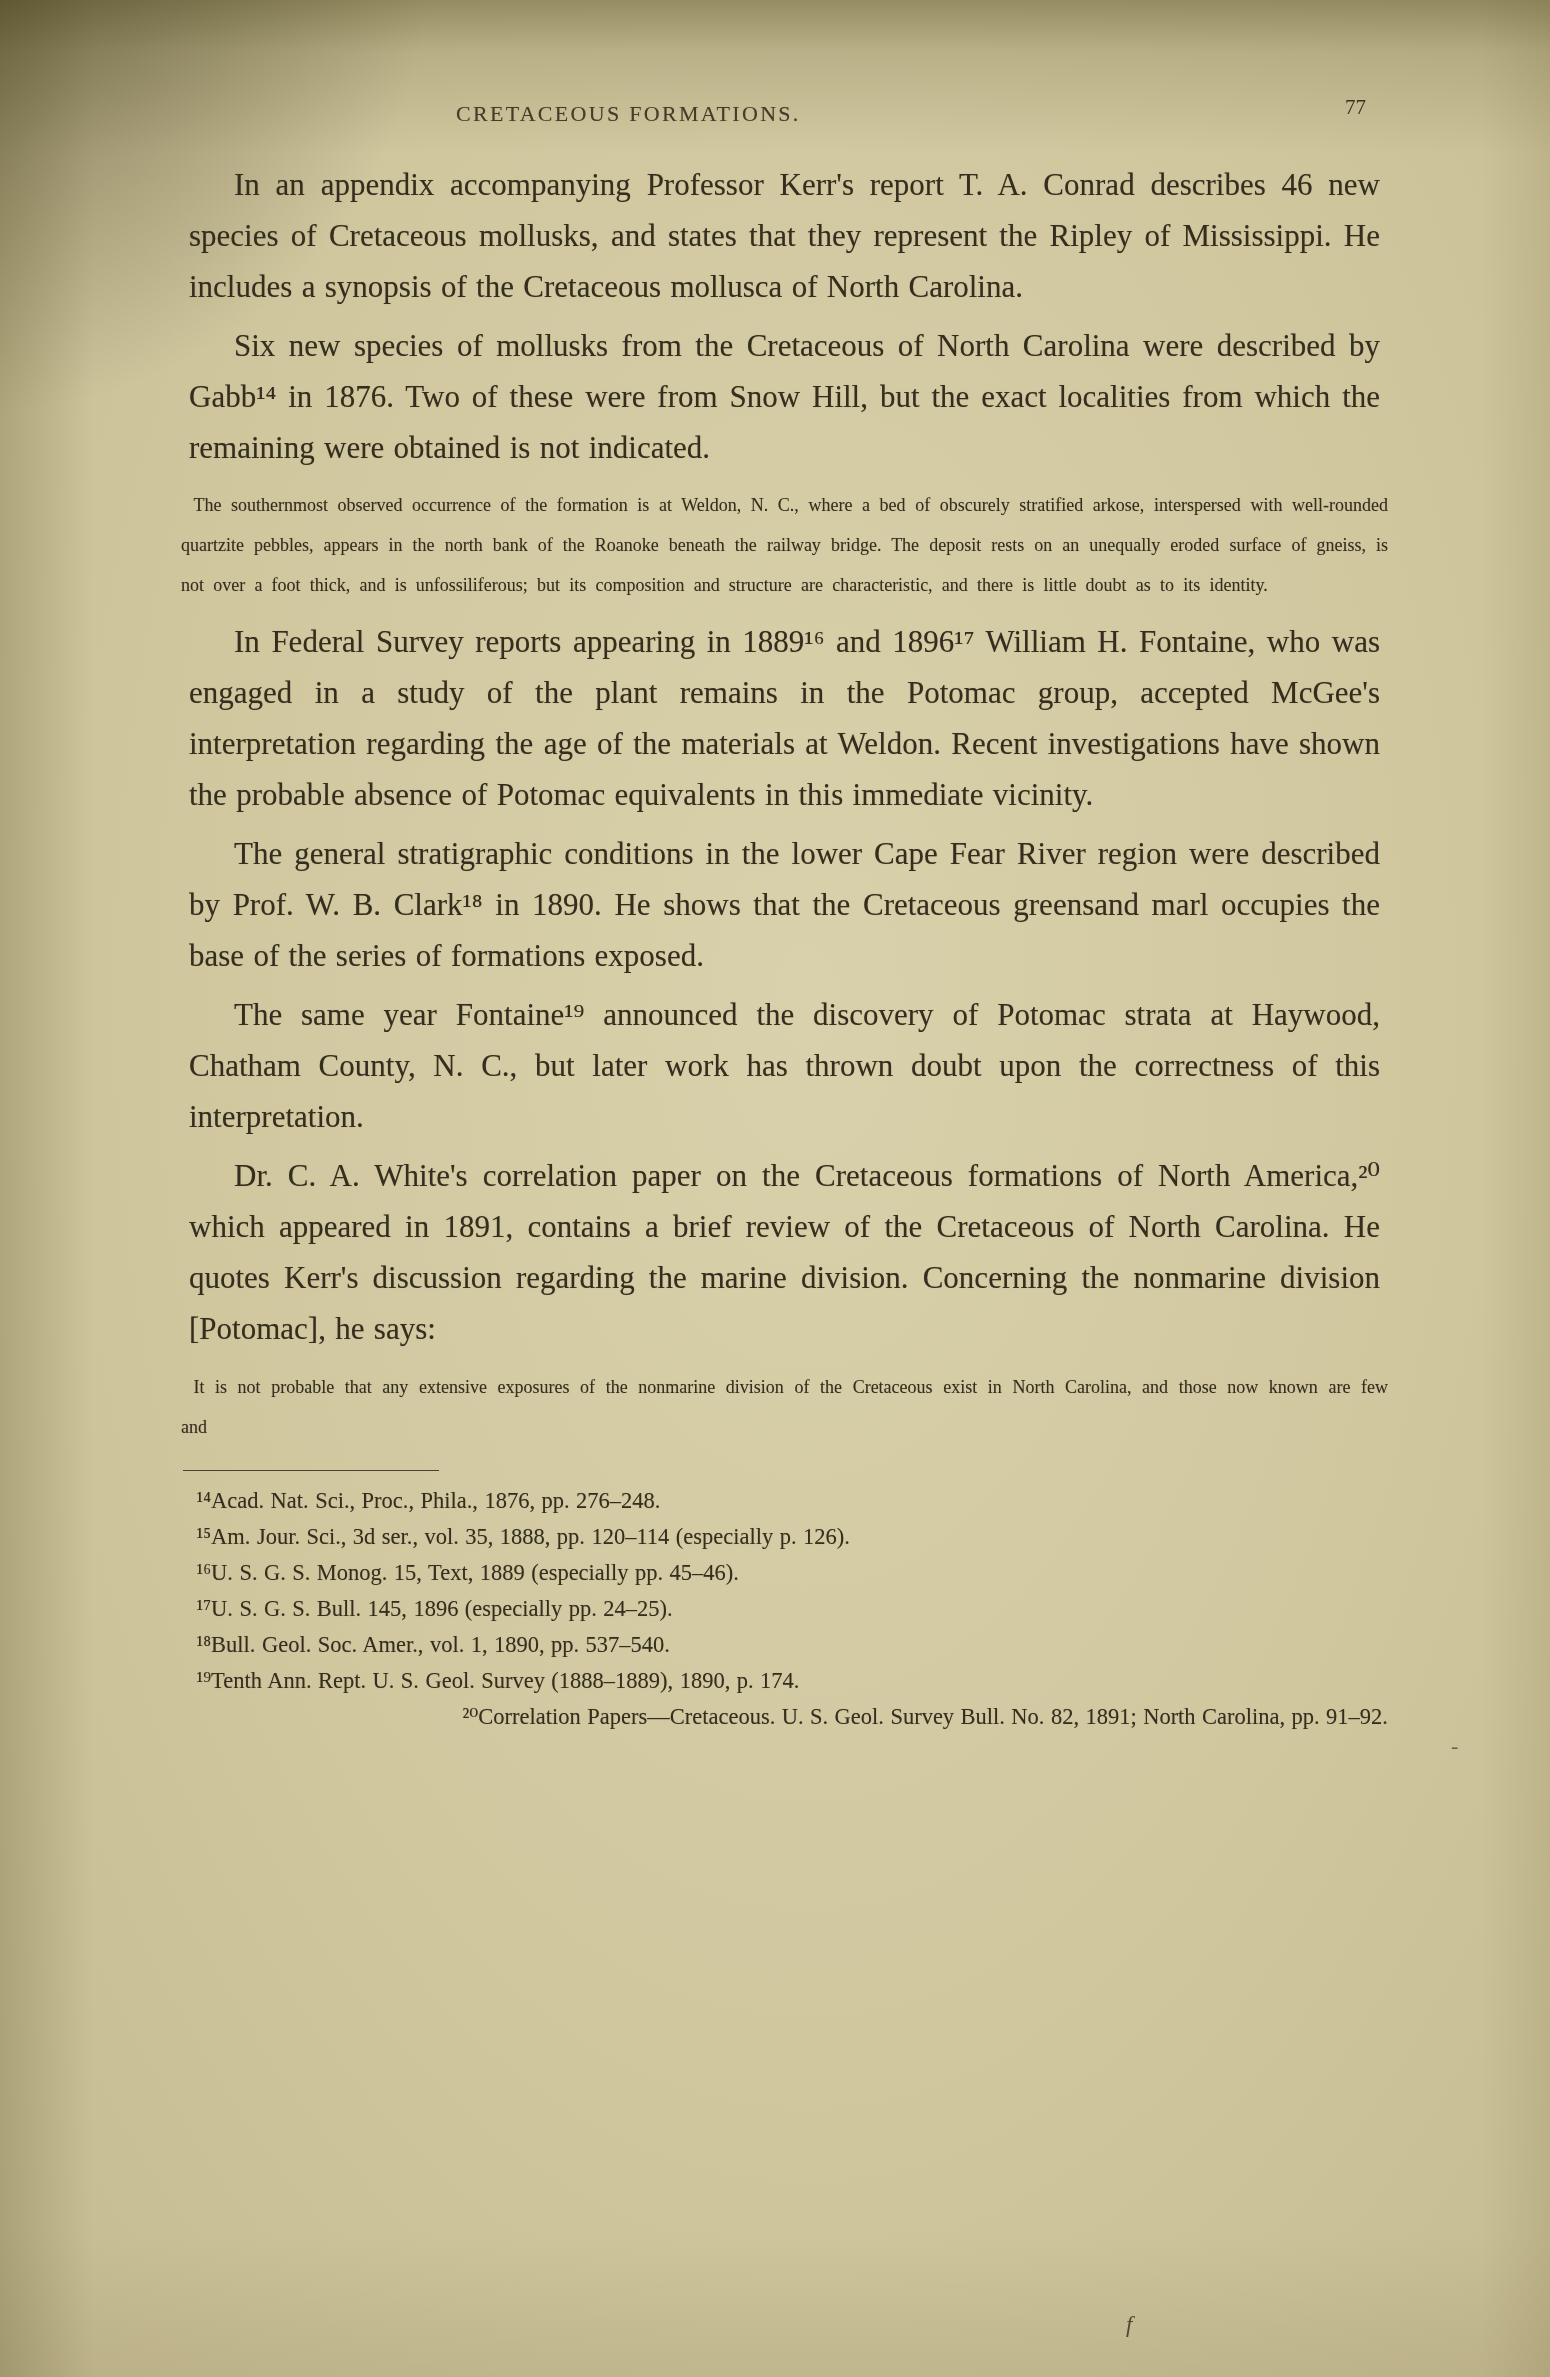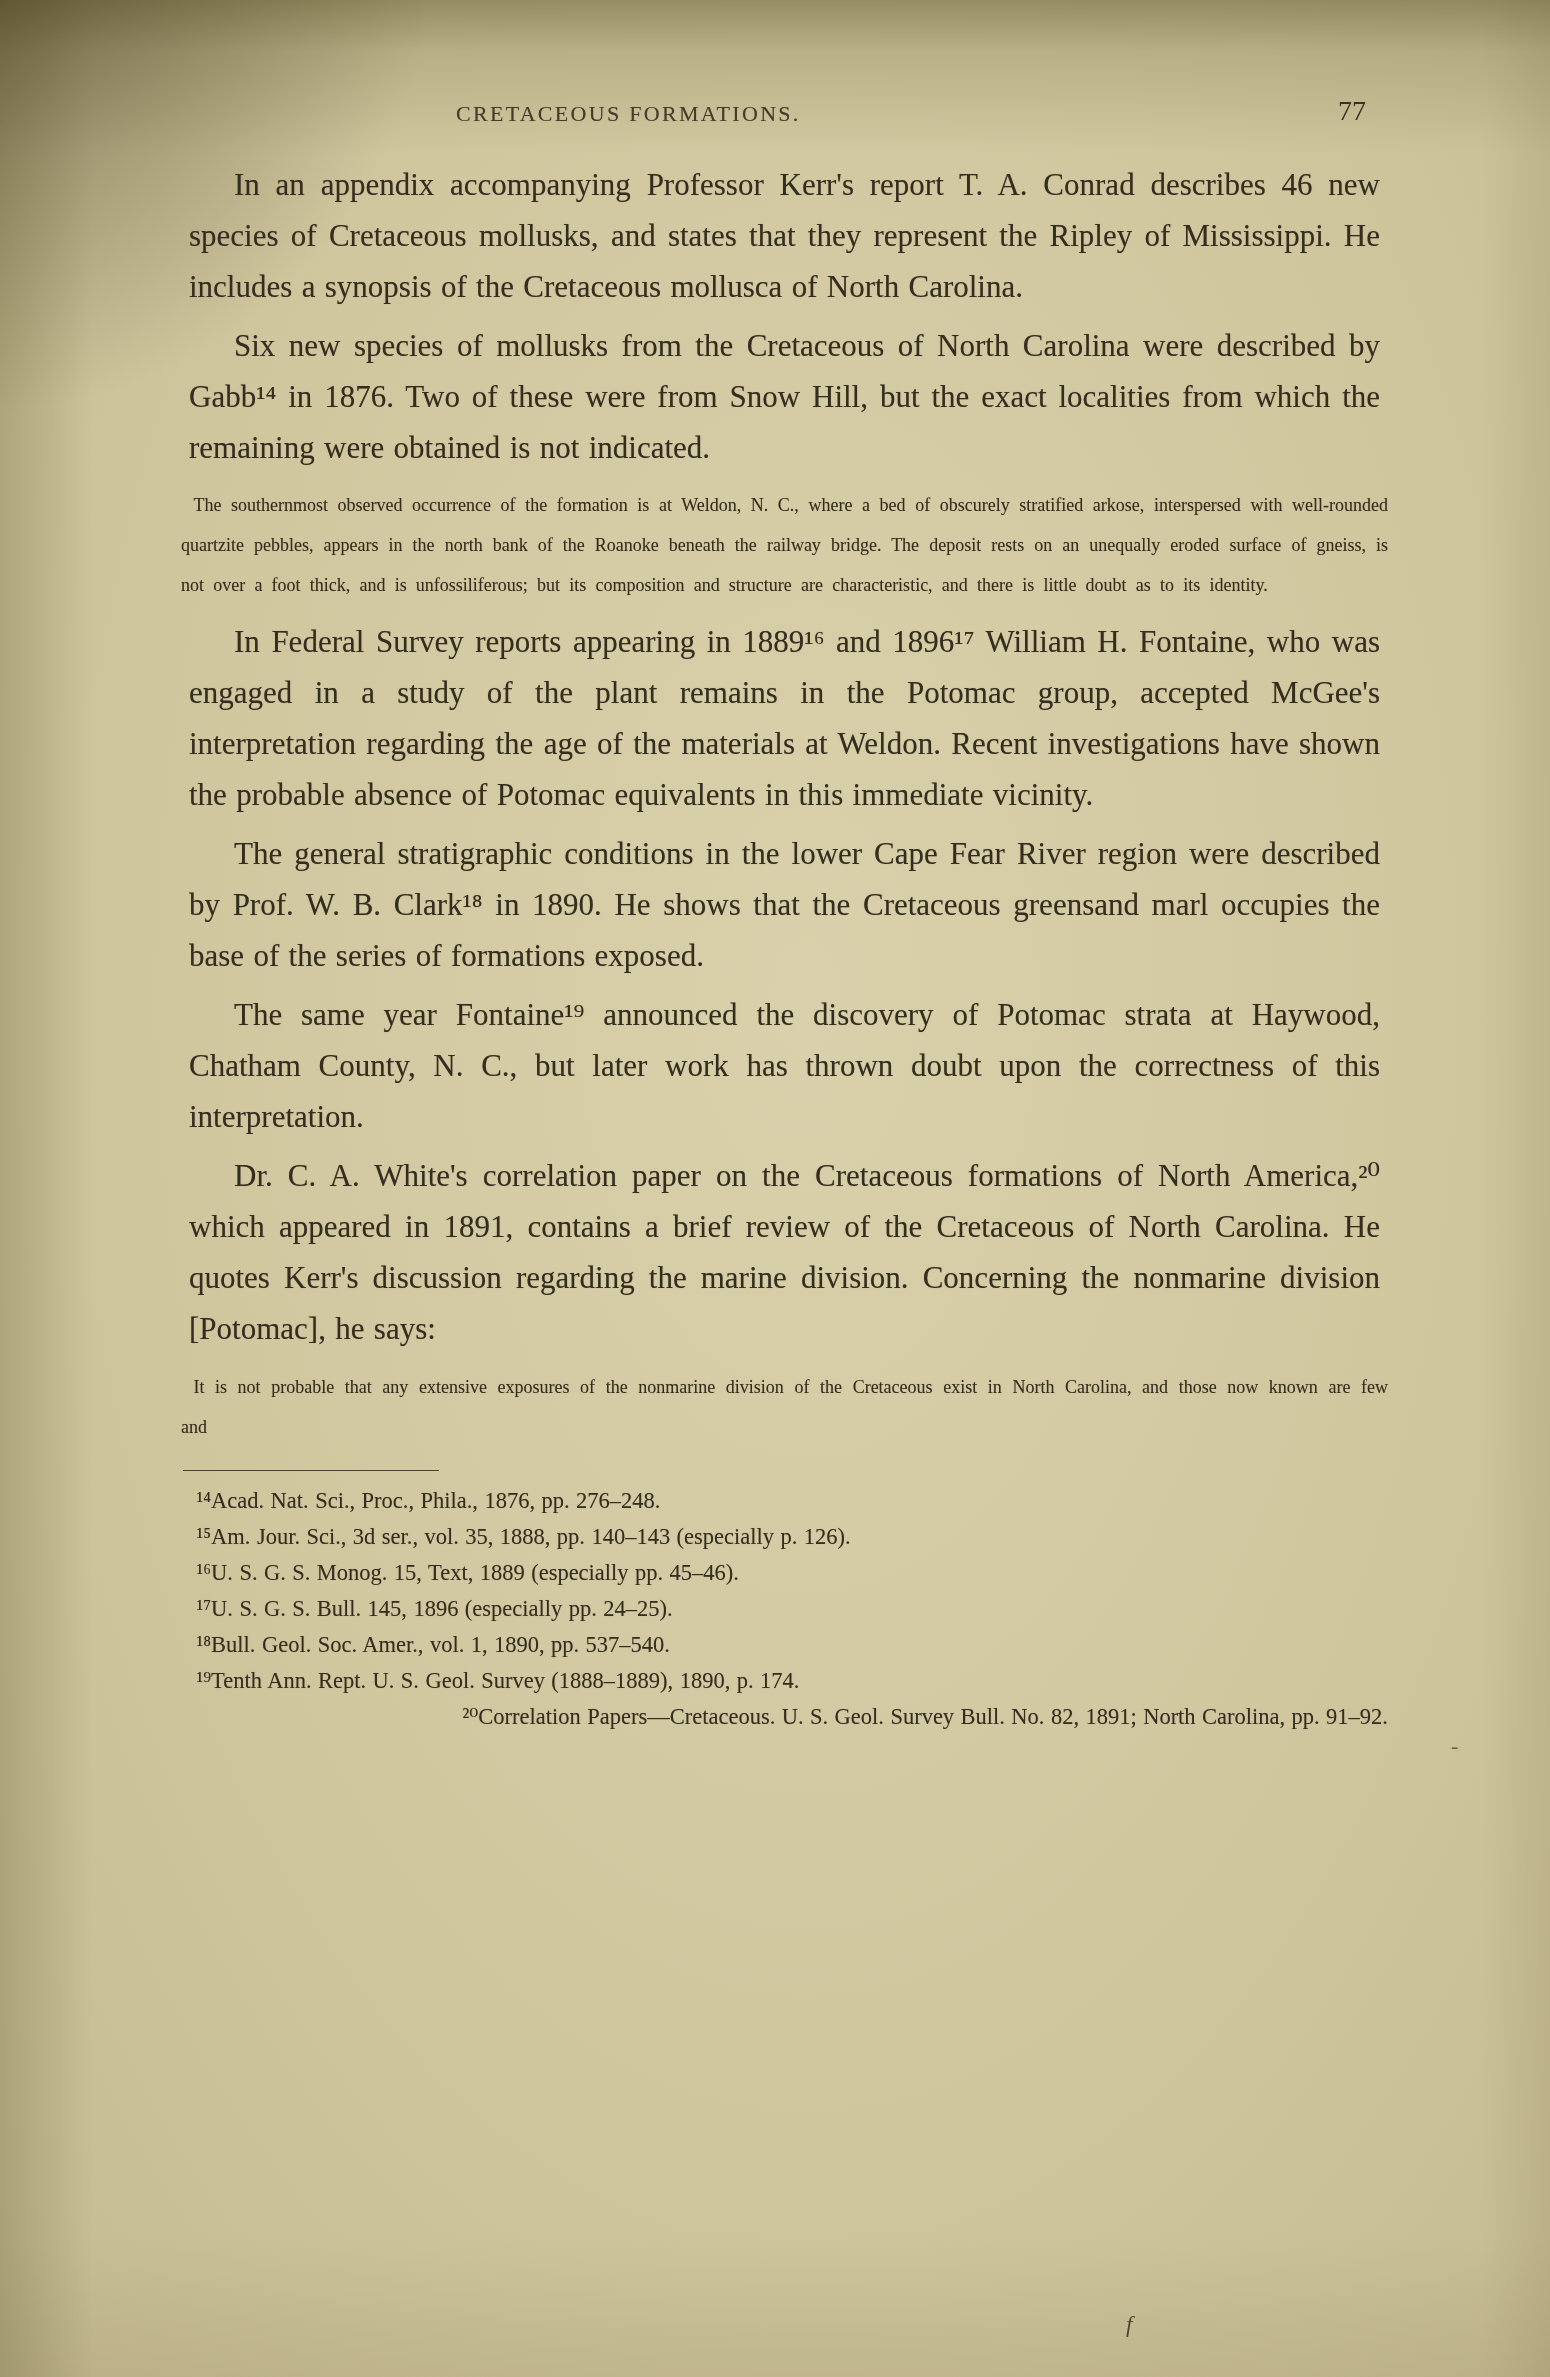--- a/index.html
+++ b/index.html
@@ -35,21 +35,21 @@
     position: absolute;
     left: 275px; top: 3.1px;
     font-size: 22px;
     letter-spacing: 2.3px;
     color: #453c2a;
     text-shadow: 0 0 0.8px rgba(70,60,35,0.35);
   }
   .page-num {
     position: absolute;
     right: 22px; top: -3.1px;
-    font-size: 28px;
+    font-size: 21px;
     color: #3b3322;
     font-family: Liberation Serif, serif;
   }
   .para {
     margin: 8px;
     text-indent: 45px;
     font-size: 31px;
     line-height: 51px;
     text-align: justify;
     word-spacing: 1.6px;
@@ -114,21 +114,21 @@
     <p class="quote">The southernmost observed occurrence of the formation is at Weldon, N. C., where a bed of obscurely stratified arkose, interspersed with well-rounded quartzite pebbles, appears in the north bank of the Roanoke beneath the railway bridge. The deposit rests on an unequally eroded surface of gneiss, is not over a foot thick, and is unfossiliferous; but its composition and structure are characteristic, and there is little doubt as to its identity.</p>
     <p class="para">In Federal Survey reports appearing in 1889¹⁶ and 1896¹⁷ William H. Fontaine, who was engaged in a study of the plant remains in the Potomac group, accepted McGee's interpretation regarding the age of the materials at Weldon. Recent investigations have shown the probable absence of Potomac equivalents in this immediate vicinity.</p>
     <p class="para">The general stratigraphic conditions in the lower Cape Fear River region were described by Prof. W. B. Clark¹⁸ in 1890. He shows that the Cretaceous greensand marl occupies the base of the series of formations exposed.</p>
     <p class="para">The same year Fontaine¹⁹ announced the discovery of Potomac strata at Haywood, Chatham County, N. C., but later work has thrown doubt upon the correctness of this interpretation.</p>
     <p class="para">Dr. C. A. White's correlation paper on the Cretaceous formations of North America,²⁰ which appeared in 1891, contains a brief review of the Cretaceous of North Carolina. He quotes Kerr's discussion regarding the marine division. Concerning the nonmarine division [Potomac], he says:</p>
     <p class="quote">It is not probable that any extensive exposures of the nonmarine division of the Cretaceous exist in North Carolina, and those now known are few and</p>
 
     <footer class="footnotes">
       <div class="fn-rule"></div>
       <p class="fn">¹⁴Acad. Nat. Sci., Proc., Phila., 1876, pp. 276–248.</p>
-      <p class="fn">¹⁵Am. Jour. Sci., 3d ser., vol. 35, 1888, pp. 140–143 (especially p. 126).</p>
+      <p class="fn">¹⁵Am. Jour. Sci., 3d ser., vol. 35, 1888, pp. 120–114 (especially p. 126).</p>
       <p class="fn">¹⁶U. S. G. S. Monog. 15, Text, 1889 (especially pp. 45–46).</p>
       <p class="fn">¹⁷U. S. G. S. Bull. 145, 1896 (especially pp. 24–25).</p>
       <p class="fn">¹⁸Bull. Geol. Soc. Amer., vol. 1, 1890, pp. 537–540.</p>
       <p class="fn">¹⁹Tenth Ann. Rept. U. S. Geol. Survey (1888–1889), 1890, p. 174.</p>
       <p class="fn fn-hang">²⁰Correlation Papers—Cretaceous. U. S. Geol. Survey Bull. No. 82, 1891; North Carolina, pp. 91–92.</p>
     </footer>
 
   </div>
 
   <span class="stray-bottom">f</span>

